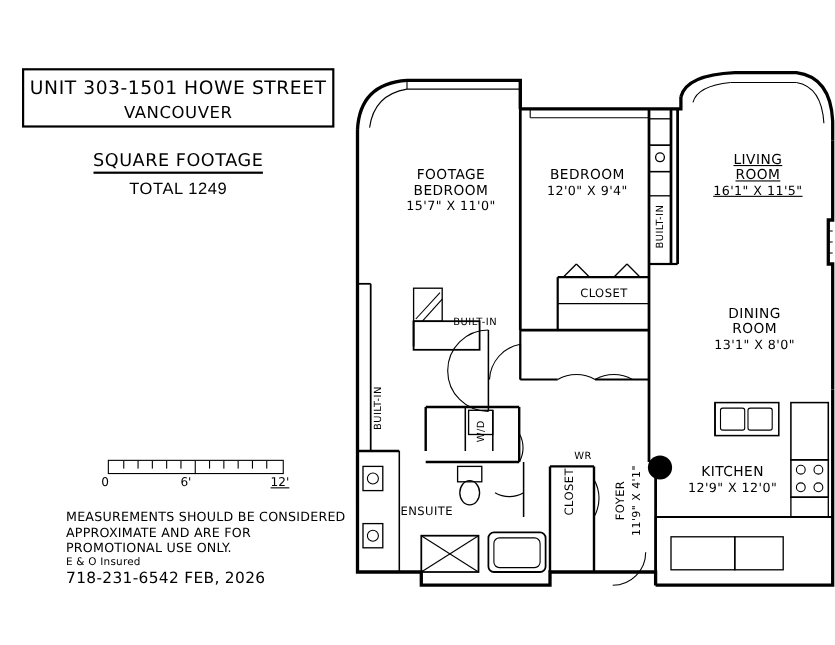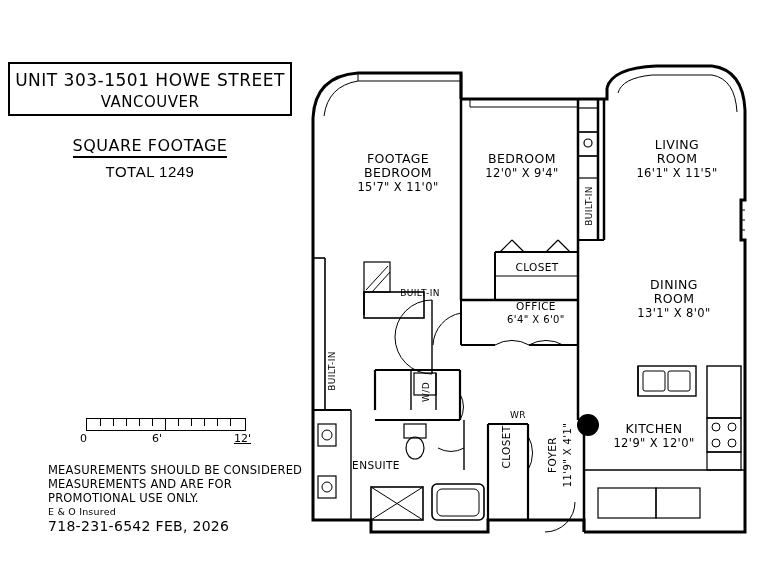--- a/index.html
+++ b/index.html
@@ -9,21 +9,21 @@
   }
   body {
     width: 759px;
     height: 586px;
     font-family: "Liberation Sans", sans-serif;
     overflow: hidden;
     position: relative;
   }
   #sheet {
     position: absolute;
-    left: 0; top: 0;
+    left: 12px; top: 0;
     width: 605px;
     height: 586px;
   }
   
   .title-box {
     position: absolute;
     left: 8px;
     top: 62px;
     width: 284px;
     height: 54px;
@@ -182,21 +182,21 @@
     </div>
   </div>
   <div class="scale-labels">
     <span class="sl-0">0</span>
     <span class="sl-6">6'</span>
     <span class="sl-12">12'</span>
   </div>
 
   <div class="disclaimer">
     <div>MEASUREMENTS SHOULD BE CONSIDERED</div>
-    <div>MEASUREMENTS AND ARE FOR</div>
+    <div>APPROXIMATE AND ARE FOR</div>
     <div>PROMOTIONAL USE ONLY.</div>
     <div class="small">E &amp; O Insured</div>
     <div class="phone">718-231-6542  FEB, 2026</div>
   </div>
 
   <svg width="759" height="586" style="position:absolute;left:0;top:0;" shape-rendering="geometricPrecision">
     <g fill="none" stroke="#000">
 
       <path d="M313,118 Q315,76 358,73 L461,73 L461,99" stroke-width="3"></path>
       <path d="M461,99 L607,99 L607,88" stroke-width="3"></path>
@@ -334,41 +334,37 @@
     <span class="name">FOOTAGE</span>
     <span class="name">BEDROOM</span>
     <span class="dim">15'7" X 11'0"</span>
   </div>
 
   <div class="rl" style="left:468px; top:152px; width:108px;">
     <span class="name">BEDROOM</span>
     <span class="dim">12'0" X 9'4"</span>
   </div>
 
-  <div class="rl" style="left:618px; top:138px; width:118px;">
+  <div class="rl" style="left:618px; top:138px; width:118px;text-decoration:underline;">
     <span class="name">LIVING</span>
     <span class="name">ROOM</span>
     <span class="dim">16'1" X 11'5"</span>
   </div>
 
   <div class="rl" style="left:612px; top:278px; width:124px;">
     <span class="name">DINING</span>
     <span class="name">ROOM</span>
     <span class="dim">13'1" X 8'0"</span>
   </div>
 
   <div class="rl" style="left:600px; top:422px; width:108px;">
     <span class="name">KITCHEN</span>
     <span class="dim">12'9" X 12'0"</span>
   </div>
 
-  <div class="rl small" style="left:494px; top:299px; width:84px;">
-    <span class="name">OFFICE</span>
-    <span class="dim">6'4" X 6'0"</span>
-  </div>
 
   <div class="rl small" style="left:497px; top:260px; width:80px;">
     <span class="name">CLOSET</span>
   </div>
 
   <div class="rl small" style="left:341px; top:458px; width:70px;">
     <span class="name">ENSUITE</span>
   </div>
 
   <div class="rl small vert rot-90" style="left:471px; top:440px; width:70px; height:14px;">

